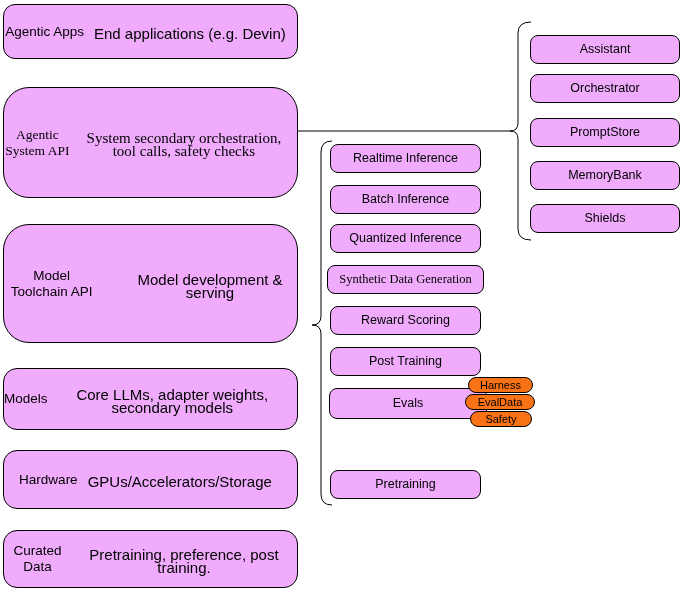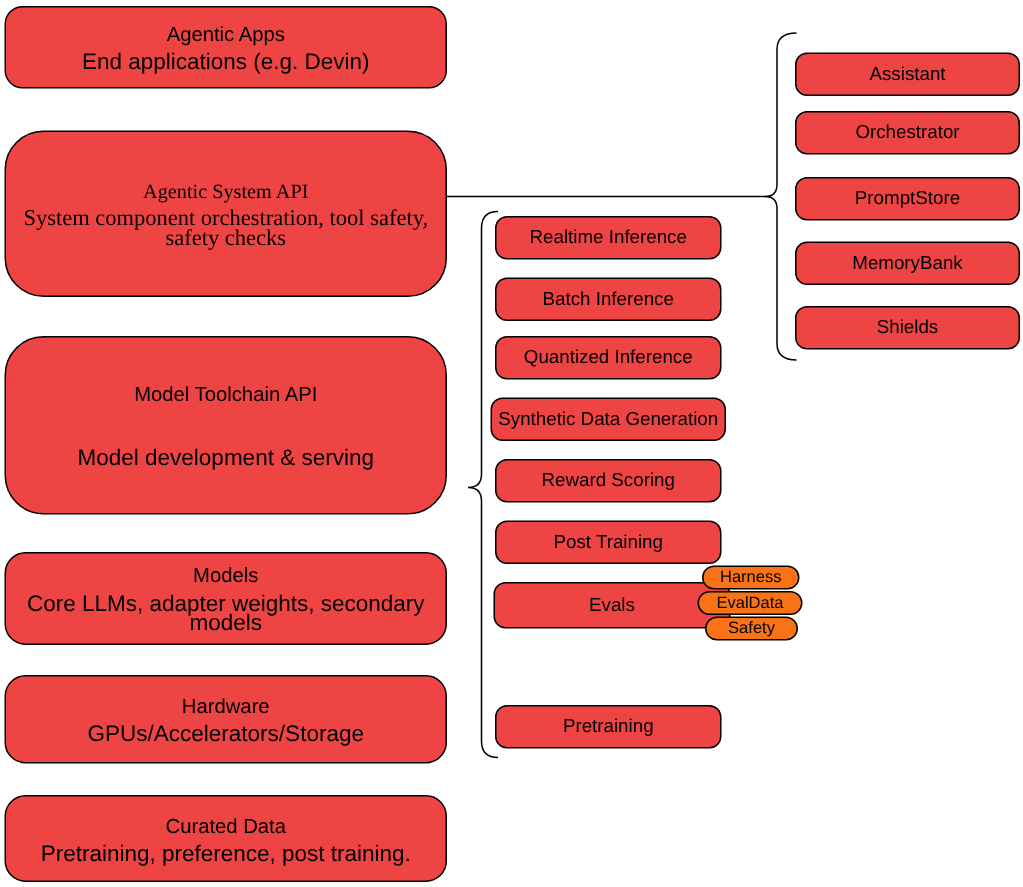--- a/index.html
+++ b/index.html
@@ -13,25 +13,25 @@
     overflow: hidden;
   }
   svg.overlay {
     position: absolute;
     left: 0; top: 0;
     width: 682px; height: 591px;
     z-index: 1;
   }
   .node {
     position: absolute;
-    background: #ef4444;
+    background: #f0abfc;
     border: 1px solid #000000;
     box-sizing: border-box;
     display: flex;
-    flex-direction: column;
+    flex-direction: row;
     align-items: center;
     justify-content: center;
     text-align: center;
     z-index: 2;
   }
   .title    { font-size: 13.5px; line-height: 16px; }
   .subtitle { font-size: 15px; line-height: 13px; margin-top: 4px; padding: 0 10px; }
   .label    { font-size: 12.5px; line-height: 15px; }
 
   
@@ -41,21 +41,21 @@
   .l3 { top: 224px; height: 119px; border-radius: 26px; gap: 24px; }
   .l4 { top: 368px; height: 62px;  border-radius: 14px; }
   .l5 { top: 450px; height: 59px;  border-radius: 14px; }
   .l6 { top: 530px; height: 58px;  border-radius: 14px; }
 
   
   .mbox { left: 330px; width: 151px; height: 29px; border-radius: 8px; }
   .m1 { top: 144px; }
   .m2 { top: 185px; }
   .m3 { top: 224px; }
-  .m4 { top: 265px; left: 327px; width: 157px; }
+  .m4 { top: 265px; left: 327px; width: 157px; font-family: Liberation Serif, serif; }
   .m5 { top: 306px; }
   .m6 { top: 347px; }
   .m7 { top: 388px; left: 329px; width: 158px; height: 31px; }
   .m8 { top: 430px; }
   .m9 { top: 470px; }
 
   
   .rbox { left: 530px; width: 150px; height: 29px; border-radius: 8px; }
   .r1 { top: 35px; }
   .r2 { top: 74px; }
@@ -90,21 +90,21 @@
     <path d="M 332 141 Q 321 141 321 152 L 321 316 Q 321 325 312 325 Q 321 325 321 334 L 321 494 Q 321 505 332 505"></path>
     <path d="M 531 22 Q 518 22 518 33 L 518 123 Q 518 131 510 131 Q 518 131 518 139 L 518 229 Q 518 240 531 240"></path>
   </svg>
 
   <div class="node lbox l1">
     <div class="title">Agentic Apps</div>
     <div class="subtitle">End applications (e.g. Devin)</div>
   </div>
   <div class="node lbox l2">
     <div class="title">Agentic System API</div>
-    <div class="subtitle">System component orchestration, tool safety, safety checks</div>
+    <div class="subtitle">System secondary orchestration, tool calls, safety checks</div>
   </div>
   <div class="node lbox l3">
     <div class="title">Model Toolchain API</div>
     <div class="subtitle">Model development &amp; serving</div>
   </div>
   <div class="node lbox l4">
     <div class="title">Models</div>
     <div class="subtitle">Core LLMs, adapter weights, secondary models</div>
   </div>
   <div class="node lbox l5">

